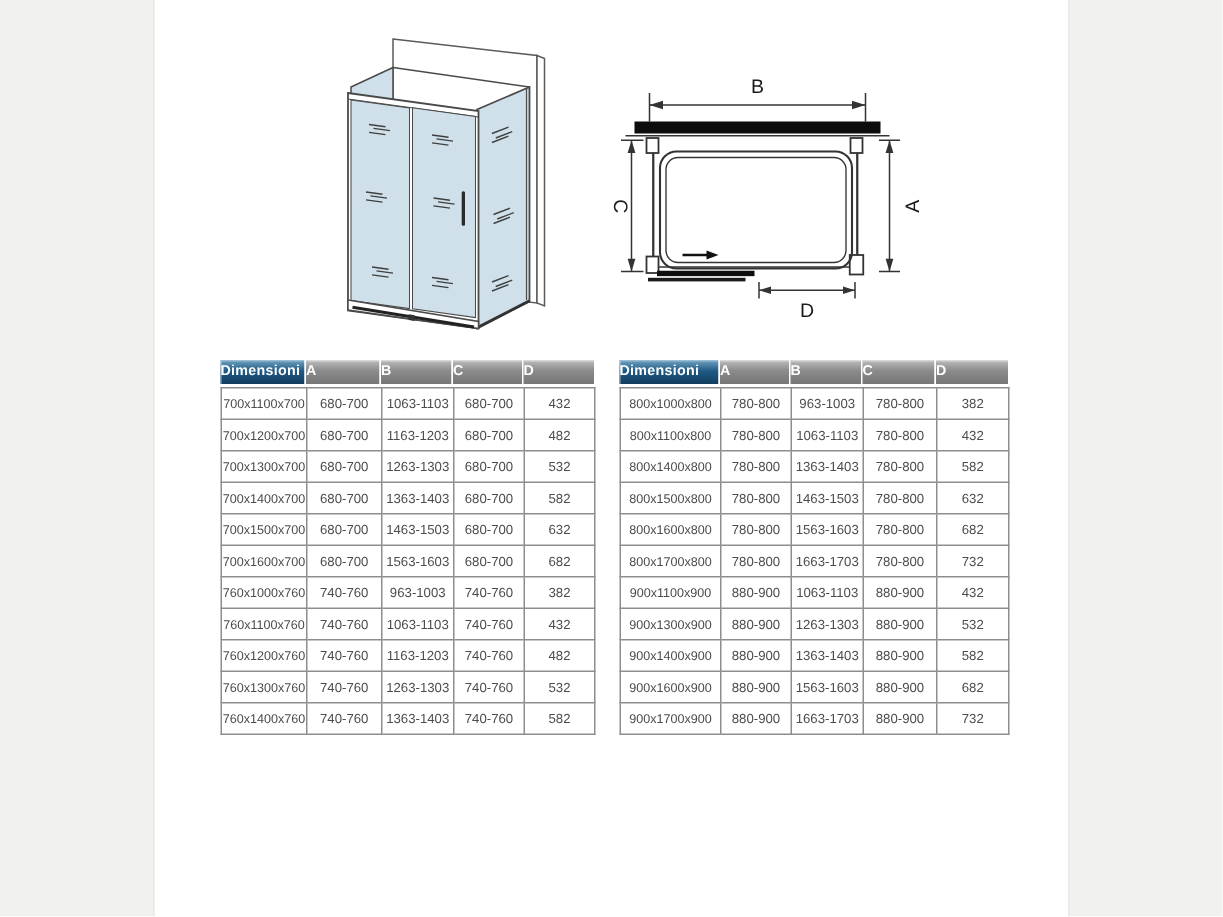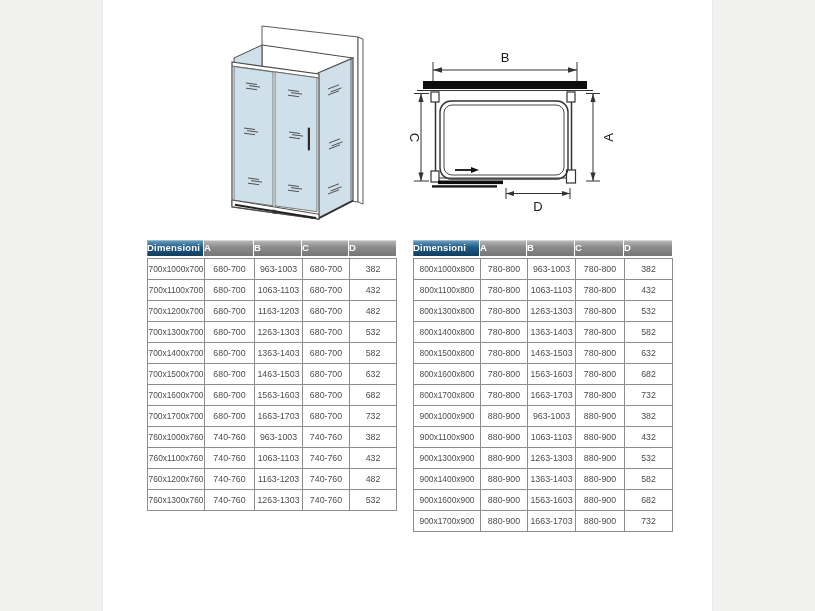--- a/index.html
+++ b/index.html
@@ -154,102 +154,95 @@
   <table class="data">
     <colgroup>
         <col style="width:57px">
         <col style="width:50px">
         <col style="width:48px">
         <col style="width:47px">
         <col style="width:47px">
       </colgroup>
     <tbody>
         <tr>
-          <td>700x1000x700</td>
-          <td>680-700</td>
+          <td>700x1100x700</td>
+          <td>680-700</td>
+          <td>1063-1103</td>
+          <td>680-700</td>
+          <td>432</td>
+        </tr>
+        <tr>
+          <td>700x1200x700</td>
+          <td>680-700</td>
+          <td>1163-1203</td>
+          <td>680-700</td>
+          <td>482</td>
+        </tr>
+        <tr>
+          <td>700x1300x700</td>
+          <td>680-700</td>
+          <td>1263-1303</td>
+          <td>680-700</td>
+          <td>532</td>
+        </tr>
+        <tr>
+          <td>700x1400x700</td>
+          <td>680-700</td>
+          <td>1363-1403</td>
+          <td>680-700</td>
+          <td>582</td>
+        </tr>
+        <tr>
+          <td>700x1500x700</td>
+          <td>680-700</td>
+          <td>1463-1503</td>
+          <td>680-700</td>
+          <td>632</td>
+        </tr>
+        <tr>
+          <td>700x1600x700</td>
+          <td>680-700</td>
+          <td>1563-1603</td>
+          <td>680-700</td>
+          <td>682</td>
+        </tr>
+        <tr>
+          <td>760x1000x760</td>
+          <td>740-760</td>
           <td>963-1003</td>
-          <td>680-700</td>
+          <td>740-760</td>
           <td>382</td>
         </tr>
         <tr>
-          <td>700x1100x700</td>
-          <td>680-700</td>
+          <td>760x1100x760</td>
+          <td>740-760</td>
           <td>1063-1103</td>
-          <td>680-700</td>
+          <td>740-760</td>
           <td>432</td>
         </tr>
         <tr>
-          <td>700x1200x700</td>
-          <td>680-700</td>
+          <td>760x1200x760</td>
+          <td>740-760</td>
           <td>1163-1203</td>
-          <td>680-700</td>
+          <td>740-760</td>
           <td>482</td>
         </tr>
         <tr>
-          <td>700x1300x700</td>
-          <td>680-700</td>
+          <td>760x1300x760</td>
+          <td>740-760</td>
           <td>1263-1303</td>
-          <td>680-700</td>
+          <td>740-760</td>
           <td>532</td>
         </tr>
         <tr>
-          <td>700x1400x700</td>
-          <td>680-700</td>
+          <td>760x1400x760</td>
+          <td>740-760</td>
           <td>1363-1403</td>
-          <td>680-700</td>
+          <td>740-760</td>
           <td>582</td>
-        </tr>
-        <tr>
-          <td>700x1500x700</td>
-          <td>680-700</td>
-          <td>1463-1503</td>
-          <td>680-700</td>
-          <td>632</td>
-        </tr>
-        <tr>
-          <td>700x1600x700</td>
-          <td>680-700</td>
-          <td>1563-1603</td>
-          <td>680-700</td>
-          <td>682</td>
-        </tr>
-        <tr>
-          <td>700x1700x700</td>
-          <td>680-700</td>
-          <td>1663-1703</td>
-          <td>680-700</td>
-          <td>732</td>
-        </tr>
-        <tr>
-          <td>760x1000x760</td>
-          <td>740-760</td>
-          <td>963-1003</td>
-          <td>740-760</td>
-          <td>382</td>
-        </tr>
-        <tr>
-          <td>760x1100x760</td>
-          <td>740-760</td>
-          <td>1063-1103</td>
-          <td>740-760</td>
-          <td>432</td>
-        </tr>
-        <tr>
-          <td>760x1200x760</td>
-          <td>740-760</td>
-          <td>1163-1203</td>
-          <td>740-760</td>
-          <td>482</td>
-        </tr>
-        <tr>
-          <td>760x1300x760</td>
-          <td>740-760</td>
-          <td>1263-1303</td>
-          <td>740-760</td>
-          <td>532</td>
         </tr>
       </tbody>
   </table>
 </section>
 
 <section class="tablebox" id="table-right">
   <div class="thead">
     <div class="th th-dim">Dimensioni</div>
     <div class="th th-col">A</div>
     <div class="th th-col">B</div>
@@ -273,27 +266,20 @@
           <td>382</td>
         </tr>
         <tr>
           <td>800x1100x800</td>
           <td>780-800</td>
           <td>1063-1103</td>
           <td>780-800</td>
           <td>432</td>
         </tr>
         <tr>
-          <td>800x1300x800</td>
-          <td>780-800</td>
-          <td>1263-1303</td>
-          <td>780-800</td>
-          <td>532</td>
-        </tr>
-        <tr>
           <td>800x1400x800</td>
           <td>780-800</td>
           <td>1363-1403</td>
           <td>780-800</td>
           <td>582</td>
         </tr>
         <tr>
           <td>800x1500x800</td>
           <td>780-800</td>
           <td>1463-1503</td>
@@ -306,27 +292,20 @@
           <td>1563-1603</td>
           <td>780-800</td>
           <td>682</td>
         </tr>
         <tr>
           <td>800x1700x800</td>
           <td>780-800</td>
           <td>1663-1703</td>
           <td>780-800</td>
           <td>732</td>
-        </tr>
-        <tr>
-          <td>900x1000x900</td>
-          <td>880-900</td>
-          <td>963-1003</td>
-          <td>880-900</td>
-          <td>382</td>
         </tr>
         <tr>
           <td>900x1100x900</td>
           <td>880-900</td>
           <td>1063-1103</td>
           <td>880-900</td>
           <td>432</td>
         </tr>
         <tr>
           <td>900x1300x900</td>

